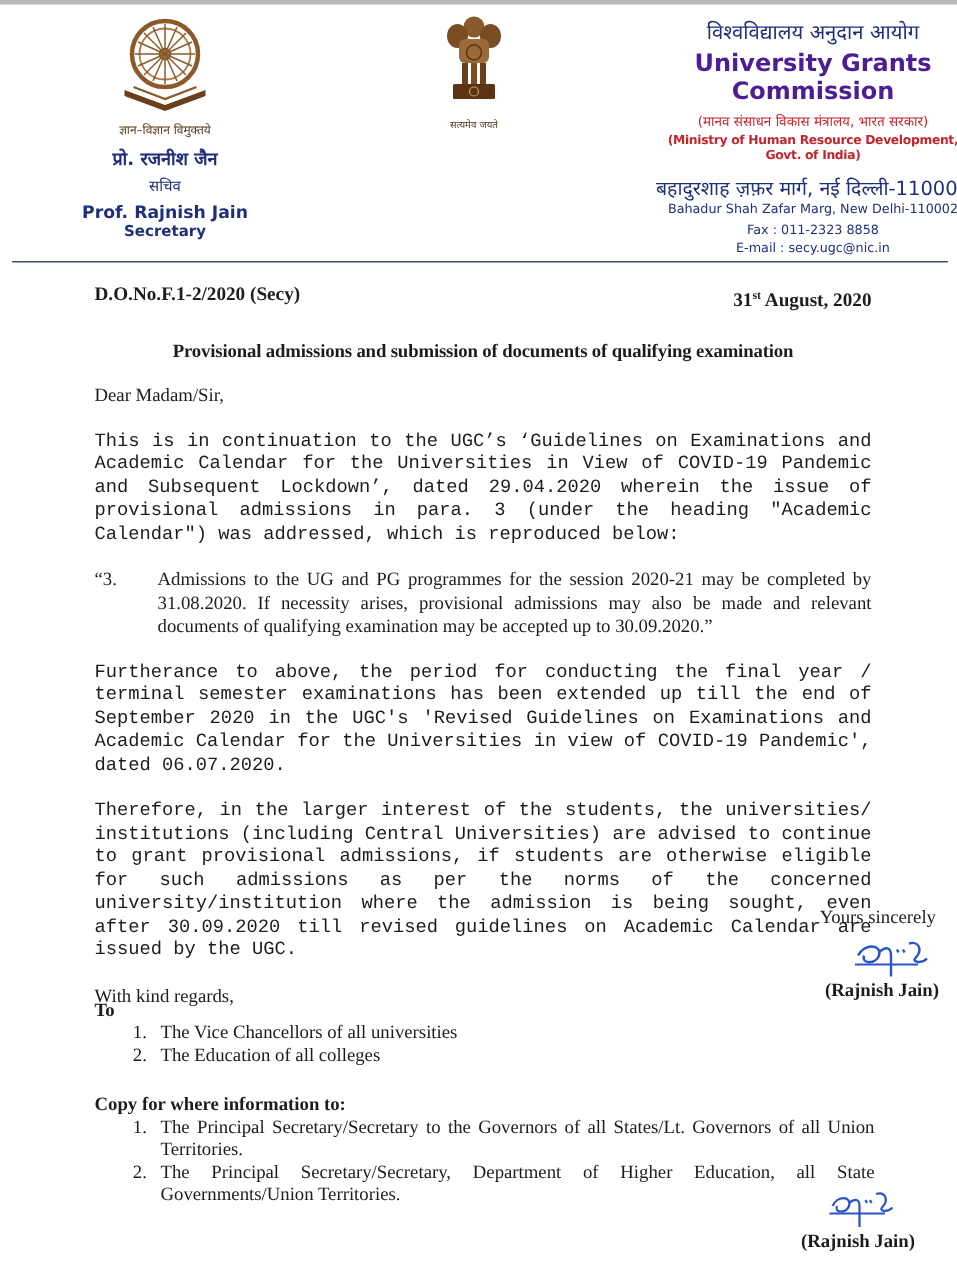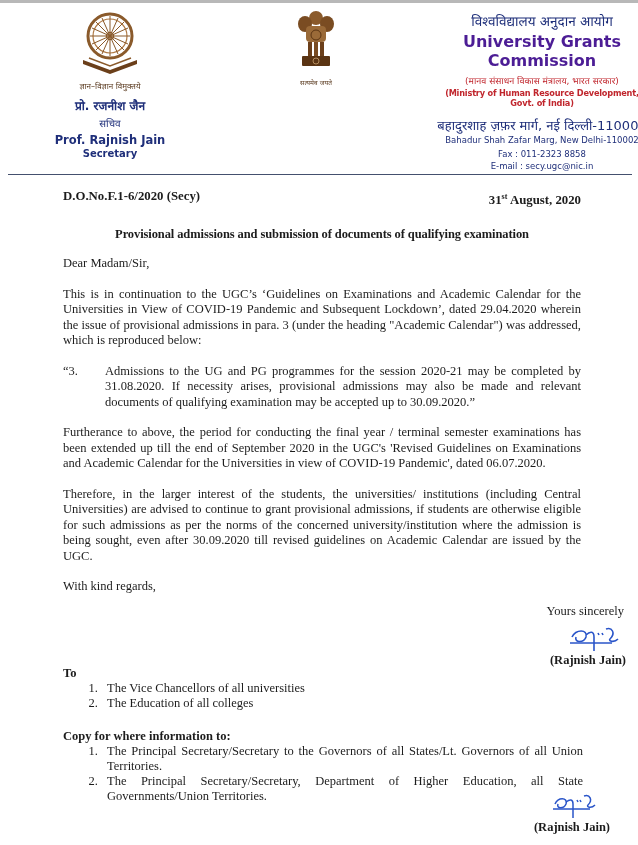--- a/index.html
+++ b/index.html
@@ -34,21 +34,21 @@
   .hr-addr-en { font-family: "DejaVu Sans", sans-serif; font-size: 8.5px; color: #1f2f7a; margin-top: 1px; }
   .hr-contact { font-family: "DejaVu Sans", sans-serif; font-size: 8.5px; color: #1f2f7a; margin-top: 3px; line-height: 12px; }
 
   .hdr-rule { position: absolute; left: 8px; top: 174px; width: 624px; height: 1px; background: #44506e; }
 
   
   .doc { position: absolute; left: 63px; top: 185px; width: 518px; font-size: 12.5px; line-height: 15.5px; }
   .refline { display: flex; justify-content: space-between; font-weight: bold; font-size: 12.8px; margin-top: 4px; }
   .subject { text-align: center; font-weight: bold; font-size: 12.5px; margin-top: 18px; letter-spacing: -0.1px; }
   .salute { margin-top: 14px; }
-  p { margin: 0; text-align: justify; }
+  p { margin: 0; text-align: justify; font-family: Liberation Mono, monospace; }
   .para1 { margin-top: 15px; }
   .quote { display: flex; margin-top: 15px; }
   .qnum { width: 42px; flex: none; }
   .qtext { flex: 1; text-align: justify; }
   .para2 { margin-top: 15px; }
   .para3 { margin-top: 15px; }
   .regards { margin-top: 15px; }
 
   .sign-block { position: absolute; left: 456px; top: 604px; width: 170px; text-align: right; font-size: 12.5px; line-height: 15px; }
   .yours { text-align: right; padding-right: 2px; }
@@ -121,21 +121,21 @@
   <div class="hr-contact">
     <div>Fax : 011-2323 8858</div>
     <div>E-mail : secy.ugc@nic.in</div>
   </div>
 </div>
 
 <div class="hdr-rule"></div>
 
 <div class="doc">
   <div class="refline">
-    <span>D.O.No.F.1-6/2020 (Secy)</span>
+    <span>D.O.No.F.1-2/2020 (Secy)</span>
     <span><span>31</span><sup style="font-size:8px">st</sup><span> August, 2020</span></span>
   </div>
   <div class="subject">Provisional admissions and submission of documents of qualifying examination</div>
   <div class="salute">Dear Madam/Sir,</div>
   <p class="para1">This is in continuation to the UGC’s ‘Guidelines on Examinations and Academic Calendar for the Universities in View of COVID-19 Pandemic and Subsequent Lockdown’, dated 29.04.2020 wherein the issue of provisional admissions in para. 3 (under the heading "Academic Calendar") was addressed, which is reproduced below:</p>
   <div class="quote">
     <span class="qnum">“3.</span>
     <span class="qtext">Admissions to the UG and PG programmes for the session 2020-21 may be completed by 31.08.2020. If necessity arises, provisional admissions may also be made and relevant documents of qualifying examination may be accepted up to 30.09.2020.”</span>
   </div>
   <p class="para2">Furtherance to above, the period for conducting the final year / terminal semester examinations has been extended up till the end of September 2020 in the UGC's 'Revised Guidelines on Examinations and Academic Calendar for the Universities in view of COVID-19 Pandemic', dated 06.07.2020.</p>

